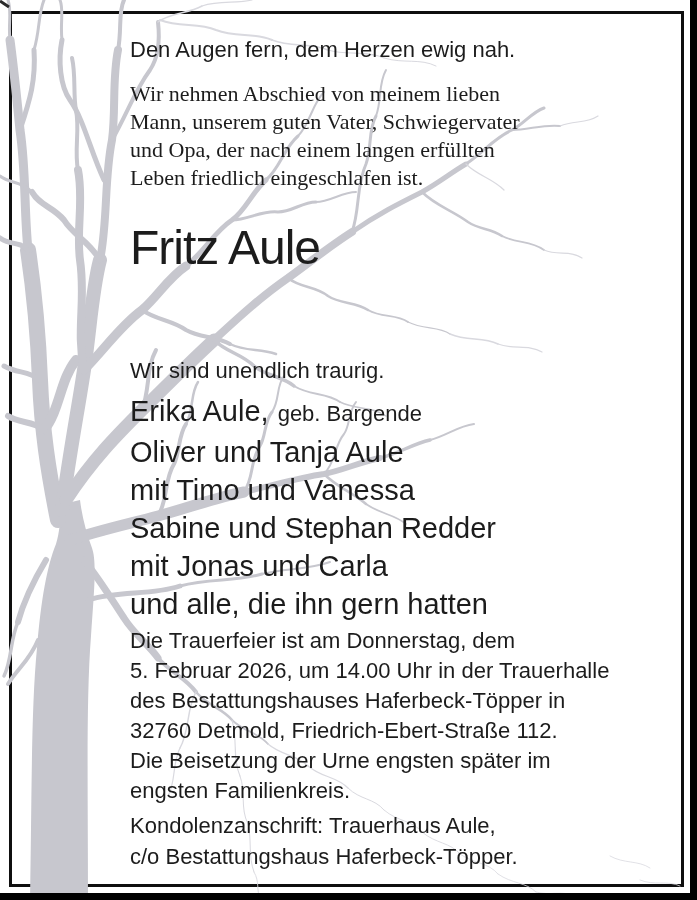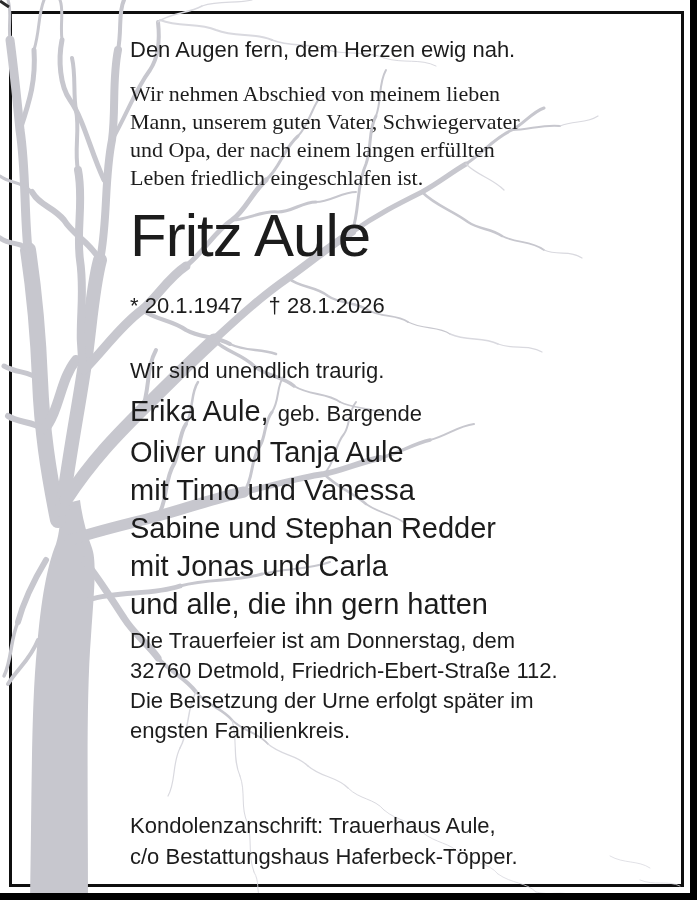--- a/index.html
+++ b/index.html
@@ -21,21 +21,21 @@
   .tree-layer{position:absolute;left:0;top:0;width:697px;height:900px;z-index:2;}
   
   .rule-right{position:absolute;top:0;right:0;width:7px;height:900px;background:#000;z-index:4;}
   .rule-bottom{position:absolute;left:0;bottom:0;width:697px;height:7px;background:#000;z-index:4;}
   .corner-mark{position:absolute;left:0;top:0;width:10px;height:8px;z-index:4;}
   
   .content{position:absolute;left:0;top:0;width:697px;height:900px;z-index:3;}
   .content .block{position:absolute;left:130px;white-space:nowrap;}
   .epigraph{top:35px;font-size:22px;line-height:30px;}
   .intro{top:80px;font-size:22px;line-height:28px;font-family:Liberation Serif, serif;}
-  .deceased-name{top:205px;font-size:60px;line-height:62px;letter-spacing:-1px;}
+  .deceased-name{top:217px;font-size:48px;line-height:62px;letter-spacing:-1px;}
   .dates{top:291px;font-size:22px;line-height:30px;}
   .dates .death{margin-left:26px;}
   .grief{top:356px;font-size:22px;line-height:30px;}
   .mourners{top:392px;font-size:29px;line-height:38px;}
   .mourners .suffix{font-size:22px;margin-left:9px;}
   .funeral{top:626px;font-size:22px;line-height:30px;}
   .condolence{top:810px;font-size:22px;line-height:31px;}
 </style>
 </head>
 <body>
@@ -156,41 +156,40 @@
 
     <div class="block intro">
       <div>Wir nehmen Abschied von meinem lieben</div>
       <div>Mann, unserem guten Vater, Schwiegervater</div>
       <div>und Opa, der nach einem langen erfüllten</div>
       <div>Leben friedlich eingeschlafen ist.</div>
     </div>
 
     <div class="block deceased-name">Fritz Aule</div>
 
-    <div class="block dates">
-      <span class="birth">* 20.1.1947</span><span class="death">† 28.1.2026</span>
-    </div>
 
     <div class="block grief">Wir sind unendlich traurig.</div>
 
     <div class="block mourners">
       <div>
         <span>Erika Aule,</span><span class="suffix">geb. Bargende</span>
       </div>
       <div>Oliver und Tanja Aule</div>
       <div>mit Timo und Vanessa</div>
       <div>Sabine und Stephan Redder</div>
       <div>mit Jonas und Carla</div>
       <div>und alle, die ihn gern hatten</div>
     </div>
 
     <div class="block funeral">
       <div>Die Trauerfeier ist am Donnerstag, dem</div>
+      <div>5. Februar 2026, um 14.00 Uhr in der Trauerhalle</div>
+      <div>des Bestattungshauses Haferbeck-Töpper in</div>
       <div>32760 Detmold, Friedrich-Ebert-Straße 112.</div>
-      <div>Die Beisetzung der Urne erfolgt später im</div>
+      <div>Die Beisetzung der Urne engsten später im</div>
       <div>engsten Familienkreis.</div>
     </div>
 
     <div class="block condolence">
       <div>Kondolenzanschrift: Trauerhaus Aule,</div>
       <div>c/o Bestattungshaus Haferbeck-Töpper.</div>
     </div>
 
   </div>
 

